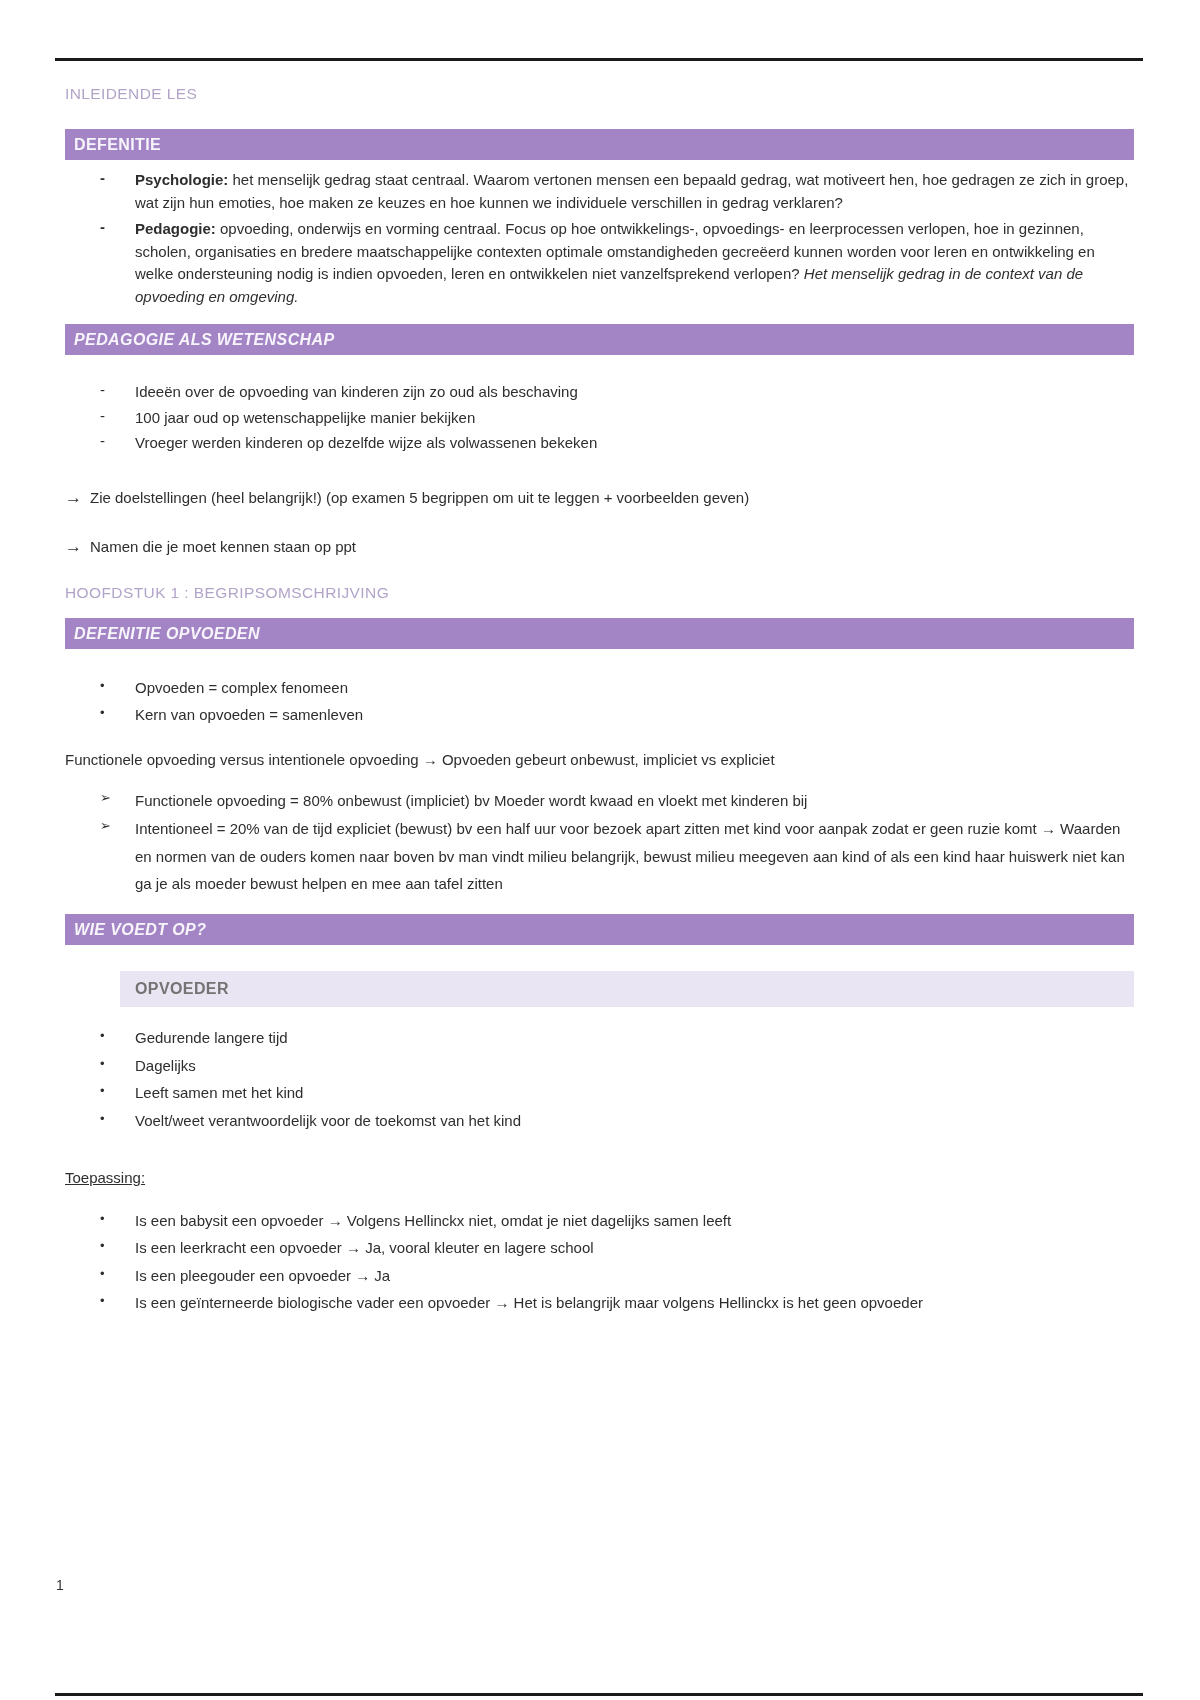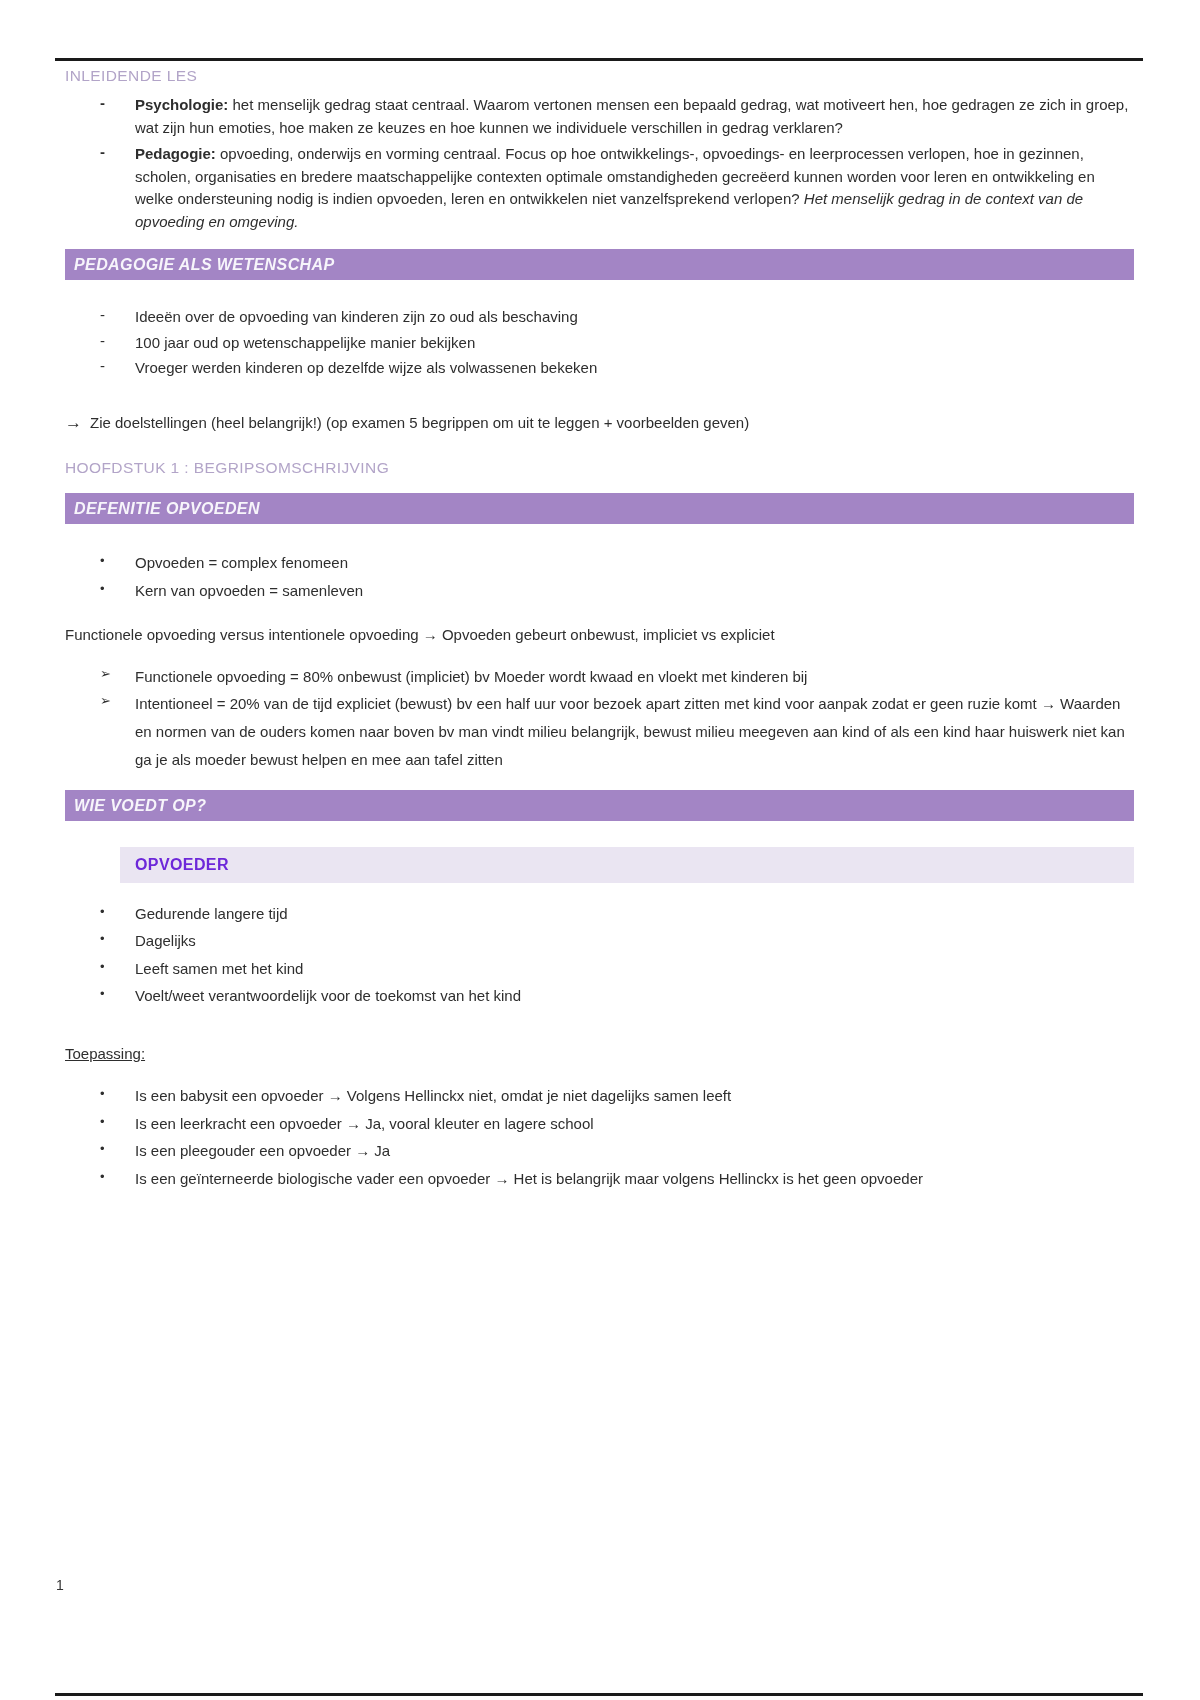--- a/index.html
+++ b/index.html
@@ -17,40 +17,40 @@
     width:1088px;height:0;
     border-top:3px solid var(--line-color,#1a1a1a);
   }
   .bottomline{
     position:absolute;left:55px;top:1693px;
     width:1088px;height:0;
     border-top:3px solid var(--line-color,#1a1a1a);
   }
   .content{margin:0 66px 0 65px;}
   .light-heading{
-    margin:6px 0 0 0;
+    margin:24px 0 0 0;
     font-size:15.5px;font-weight:400;
     letter-spacing:.4px;
     color:var(--heading-color,#b2a4c8);
   }
   .banner{
     margin-top:26px;
     height:31px;line-height:31px;
     padding-left:9px;
     background:var(--banner-bg,#a385c5);
     color:var(--banner-text,#f7f5fb);
     font-weight:bold;font-size:16px;
     letter-spacing:.4px;
   }
   .subbanner{
     margin:26px 0 0 55px;
     height:36px;line-height:36px;
     padding-left:15px;
     background:var(--subbanner-bg,#eae5f2);
-    color:#6d28d9;font-weight:bold;font-size:16px;
+    color:#737373;font-weight:bold;font-size:16px;
     letter-spacing:.4px;
   }
   ul{list-style:none;margin:0;padding:0;}
   li{display:flex;align-items:flex-start;}
   .marker{flex:none;width:35px;}
   .txt{flex:1;line-height:1.5;}
   .dash-list{margin-top:9px;padding-left:35px;}
   .dash-list li{margin-bottom:4px;}
   .dash-list .marker{font-weight:bold;}
   .wet-list{margin-top:26px;padding-left:35px;}
@@ -78,20 +78,23 @@
 </head>
 <body>
 
 <div class="page">
   <div class="topline"></div>
 
   <div class="content">
 
     <h2 class="light-heading">INLEIDENDE LES</h2>
 
+    <div class="banner">
+      <span>DEFENITIE</span>
+    </div>
 
     <ul class="dash-list">
       <li>
         <span class="marker">-</span>
         <span class="txt"><b>Psychologie:</b><span> het menselijk gedrag staat centraal. Waarom vertonen mensen een bepaald gedrag, wat motiveert hen, hoe gedragen ze zich in groep, wat zijn hun emoties, hoe maken ze keuzes en hoe kunnen we individuele verschillen in gedrag verklaren?</span></span>
       </li>
       <li>
         <span class="marker">-</span>
         <span class="txt"><b>Pedagogie:</b><span> opvoeding, onderwijs en vorming centraal. Focus op hoe ontwikkelings-, opvoedings- en leerprocessen verlopen, hoe in gezinnen, scholen, organisaties en bredere maatschappelijke contexten optimale omstandigheden gecreëerd kunnen worden voor leren en ontwikkeling en welke ondersteuning nodig is indien opvoeden, leren en ontwikkelen niet vanzelfsprekend verlopen? </span><i>Het menselijk gedrag in de context van de opvoeding en omgeving.</i></span>
       </li>
@@ -112,20 +115,23 @@
       </li>
       <li>
         <span class="marker">-</span>
         <span class="txt">Vroeger werden kinderen op dezelfde wijze als volwassenen bekeken</span>
       </li>
     </ul>
 
     <p class="arrow-note" style="margin-top:30px;">
       <span class="arr">→</span><span>Zie doelstellingen (heel belangrijk!) (op examen 5 begrippen om uit te leggen + voorbeelden geven)</span>
     </p>
+    <p class="arrow-note">
+      <span class="arr">→</span><span>Namen die je moet kennen staan op ppt</span>
+    </p>
 
     <h2 class="light-heading" style="margin-top:24px;">HOOFDSTUK 1 : BEGRIPSOMSCHRIJVING</h2>
 
     <div class="banner mt16">
       <span>DEFENITIE OPVOEDEN</span>
     </div>
 
     <ul class="bullet-list mt26">
       <li>
         <span class="marker">•</span>

